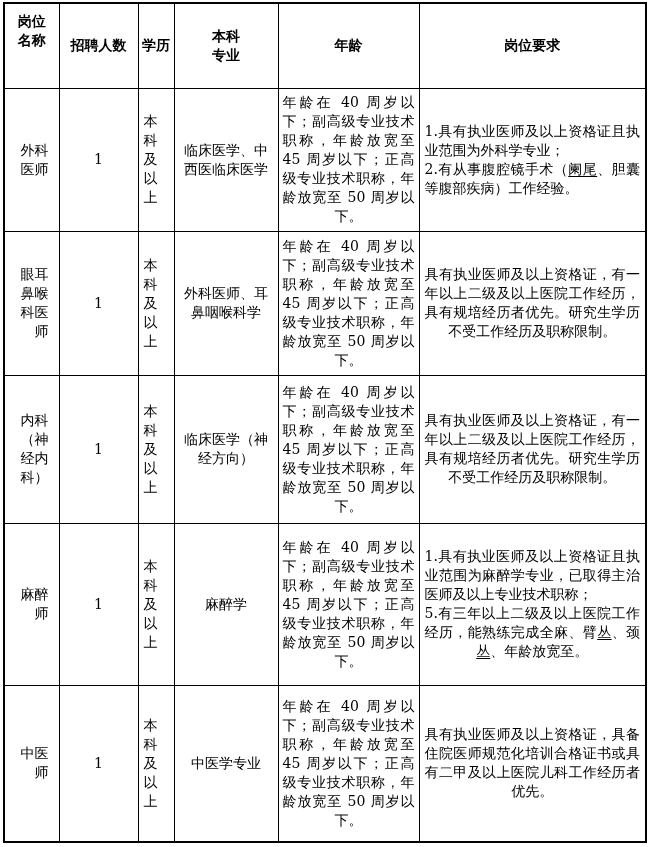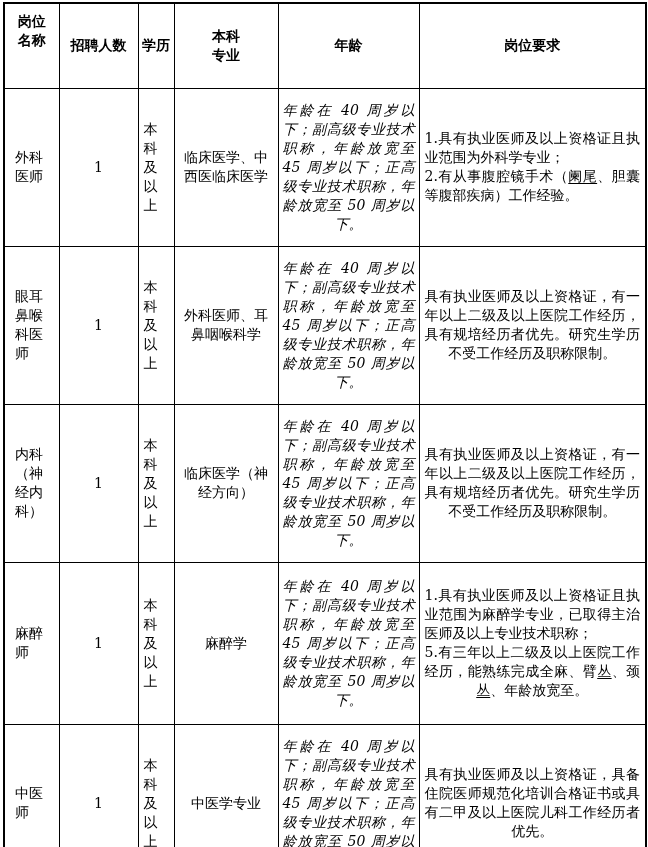--- a/index.html
+++ b/index.html
@@ -42,30 +42,29 @@
   tbody tr:nth-child(3){height:148px;}
   tbody tr:nth-child(4){height:162px;}
   tbody tr:nth-child(5){height:157px;}
   th{
     font-weight:bold;
     text-align:center;
     white-space:pre-line;
     padding:0 2px;
   }
   th.h1{vertical-align:top;padding-top:8px;}
-  td.position{text-align:left;padding:18px 10px;}
+  td.position{text-align:right;padding:18px 10px;}
   td.count{text-align:center;}
   td.education{text-align:left;padding:16px 5px;}
   td.major{text-align:center;padding:0 6px;}
   td.age{
     text-align:justify;
     text-align-last:center;
-    padding:12px 4px;
+    padding:4px 4px;
     white-space:pre-wrap;
-    font-style:italic;
   }
   td.req{padding:8px 5px;}
   td.req .para{
     text-align:justify;
     white-space:pre-wrap;
   }
   td.req .para.last-left{text-align-last:left;}
   td.req .para.last-center{text-align-last:center;}
   .wavy{
     text-decoration-line:underline;

